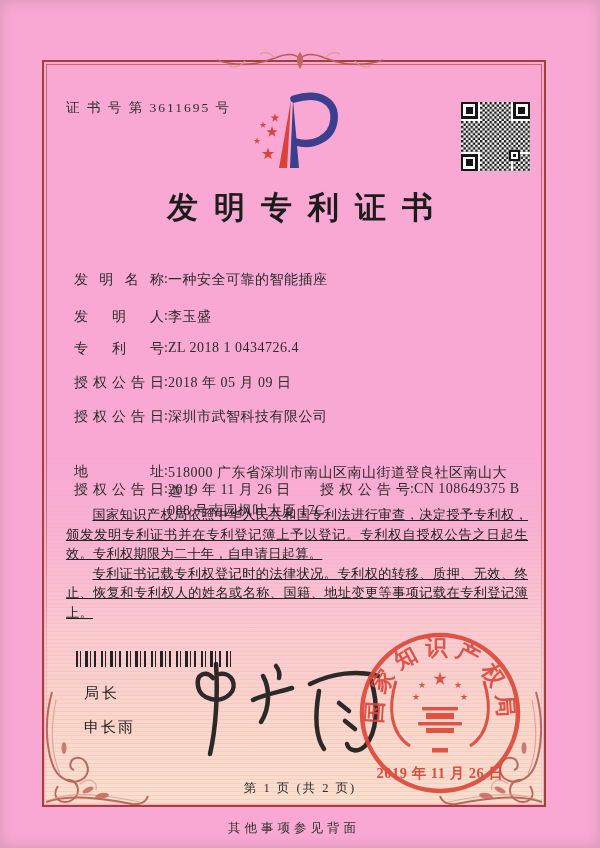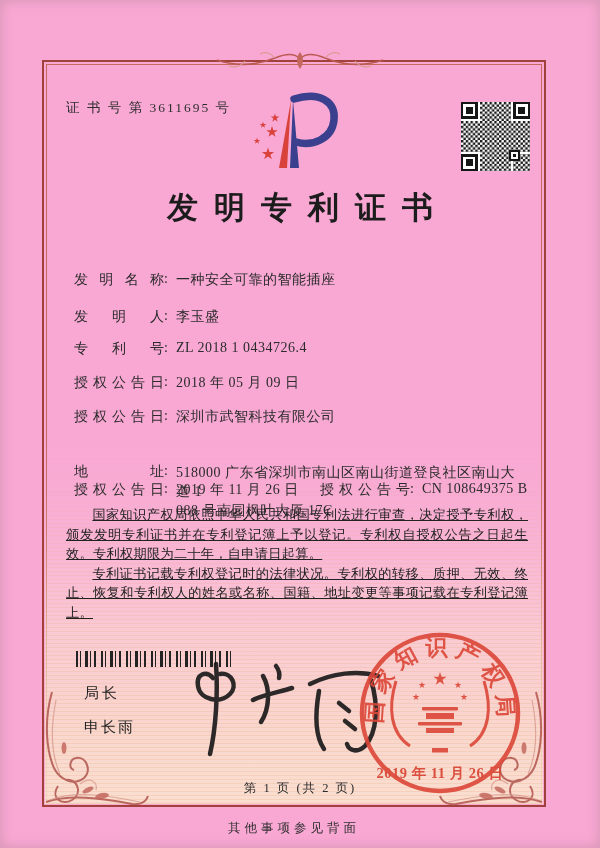--- a/index.html
+++ b/index.html
@@ -28,21 +28,21 @@
     -webkit-mask-image:linear-gradient(180deg,transparent 0,#000 55%);
     mask-image:linear-gradient(180deg,transparent 0,#000 55%);
     pointer-events:none;
   }
   .certno{left:66px;top:99px;font-size:13.5px;letter-spacing:2px;color:#2e2e2e;}
   .title{left:0;top:187px;width:600px;text-align:center;font-size:31px;font-weight:bold;
          letter-spacing:16px;text-indent:16px;color:#1c1c1c;}
   .frow{left:66px;font-size:14px;white-space:nowrap;}
   .flabel{display:inline-block;width:90px;text-align:justify;text-align-last:justify;vertical-align:top;margin-left:8px;}
   .fcolon{vertical-align:top;}
-  .fval{margin-left:8px;letter-spacing:.5px;vertical-align:top;}
+  .fval{letter-spacing:.5px;vertical-align:top;}
   .fval.wrap{display:inline-block;width:345px;white-space:pre-line;line-height:19px;}
   .g2{position:absolute;left:246px;top:0;white-space:nowrap;}
   .paras{left:66px;top:505px;width:462px;font-size:13.2px;line-height:19.5px;
          text-align:justify;letter-spacing:.3px;color:#222;}
   .paras p{margin:0;text-indent:2em;text-decoration:underline;}
   .barcode{left:76px;top:651px;width:158px;height:16px;
     background:repeating-linear-gradient(90deg,
       #232323 0 2px, rgba(0,0,0,0) 2px 4px,
       #232323 4px 5px, rgba(0,0,0,0) 5px 9px,
       #232323 9px 12px, rgba(0,0,0,0) 12px 14px,

